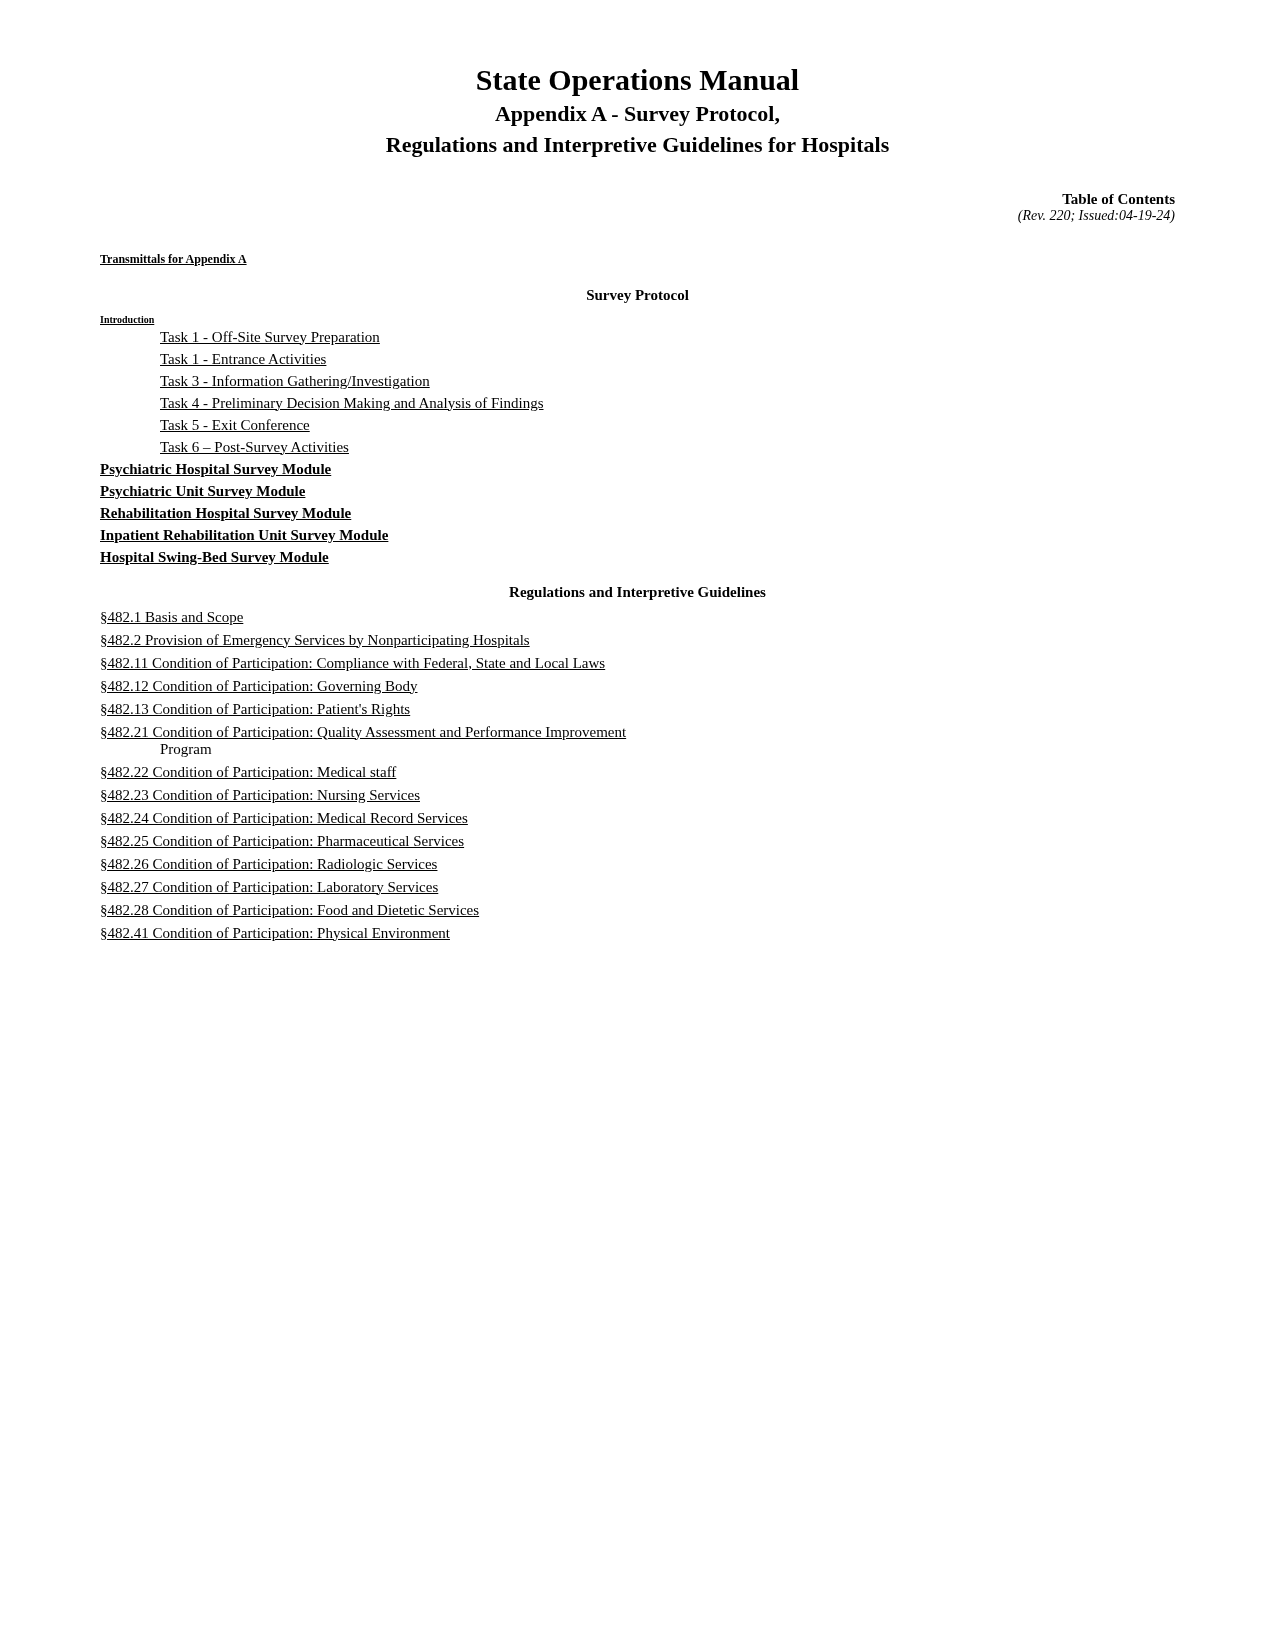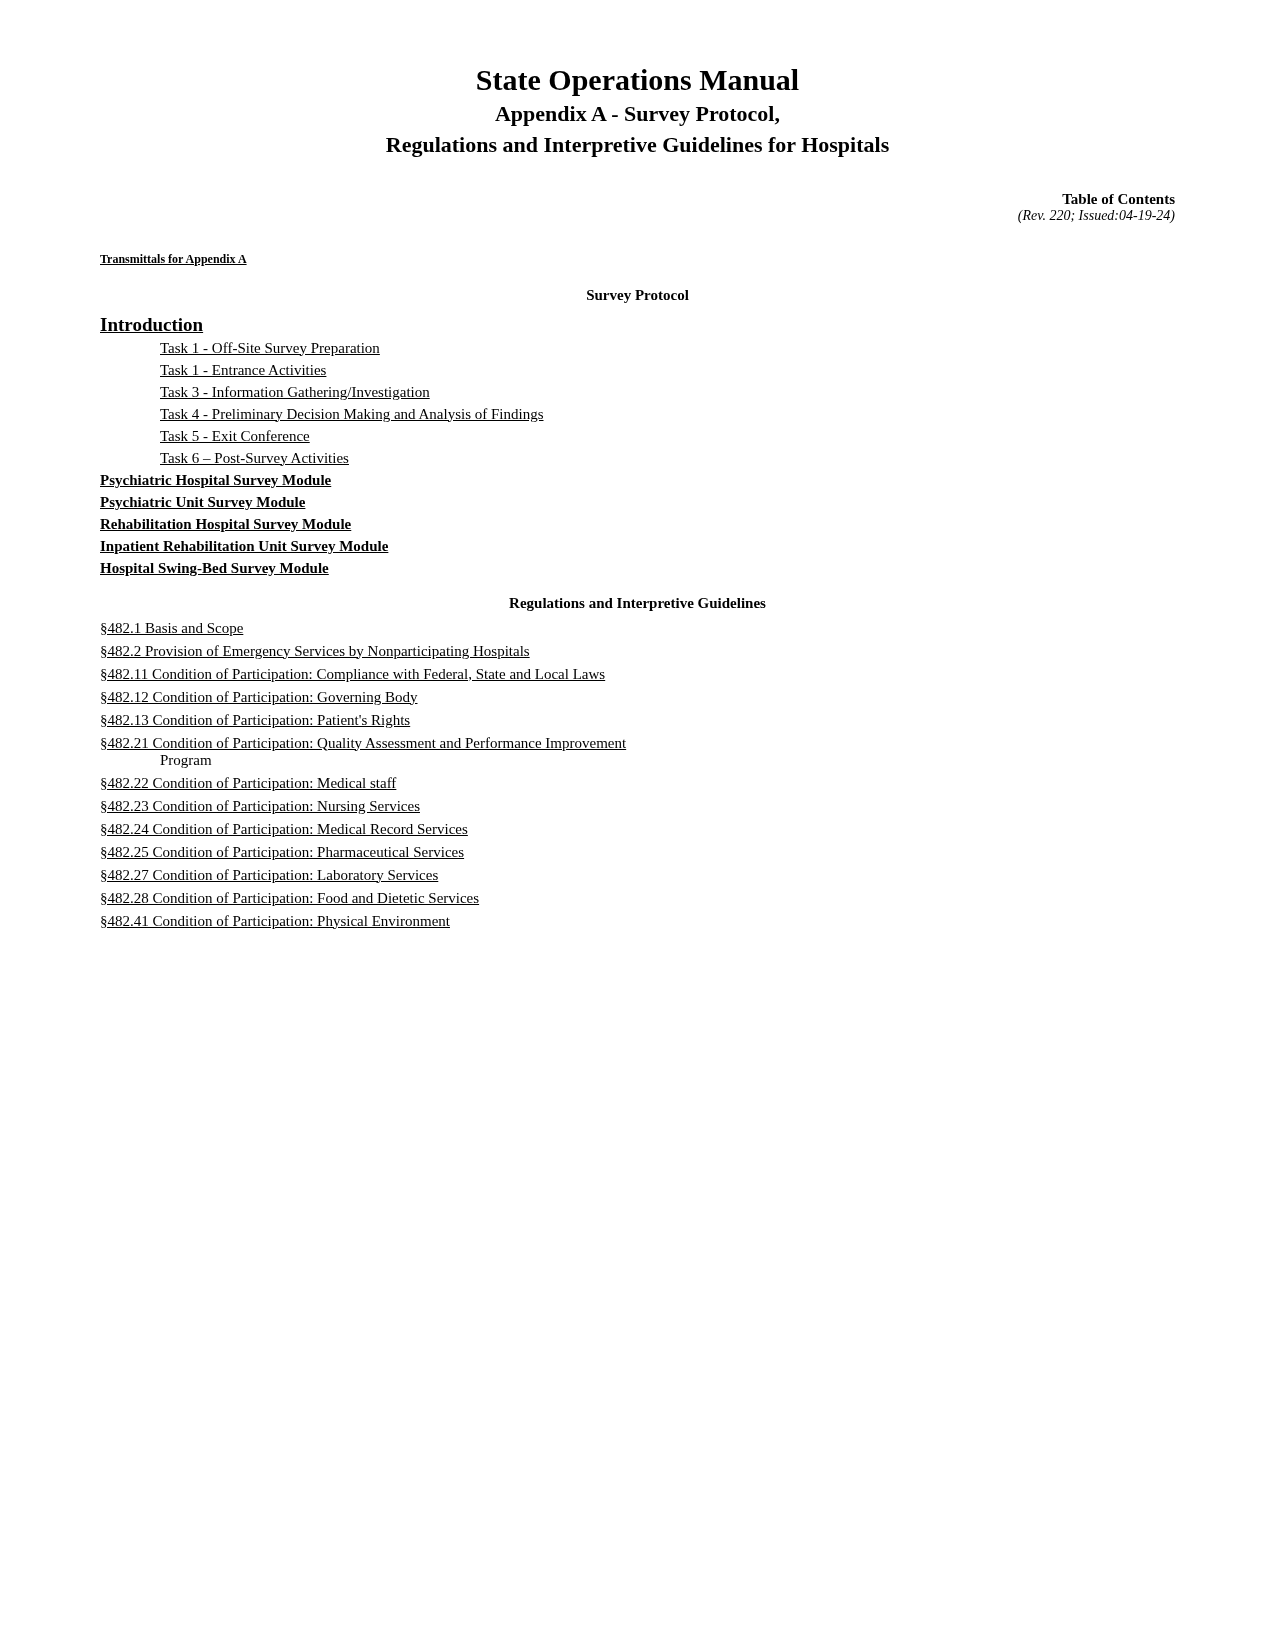--- a/index.html
+++ b/index.html
@@ -61,21 +61,21 @@
     .section-heading {
       text-align: center;
       font-weight: bold;
       font-size: 15px;
       margin: 18px 0 8px 0;
     }
 
     .intro-heading {
       font-weight: bold;
       text-decoration: underline;
-      font-size: 19px;
+      font-size: 10px;
       margin-top: 10px;
       margin-bottom: 4px;
     }
 
     .task-list {
       list-style: none;
       margin-left: 60px;
       margin-bottom: 4px;
     }
 
@@ -150,16 +150,17 @@
   <li>§482.1 Basis and Scope</li>
   <li>§482.2 Provision of Emergency Services by Nonparticipating Hospitals</li>
   <li>§482.11 Condition of Participation:  Compliance with Federal, State and Local Laws</li>
   <li>§482.12 Condition of Participation:  Governing Body</li>
   <li>§482.13 Condition of Participation:  Patient's Rights</li>
   <li>§482.21 Condition of Participation:  Quality Assessment and Performance Improvement<br><span style="display:inline-block;margin-left:60px;">Program</span></li>
   <li>§482.22 Condition of Participation:  Medical staff</li>
   <li>§482.23 Condition of Participation:  Nursing Services</li>
   <li>§482.24 Condition of Participation:  Medical Record Services</li>
   <li>§482.25 Condition of Participation:  Pharmaceutical Services</li>
+  <li>§482.26 Condition of Participation:  Radiologic Services</li>
   <li>§482.27 Condition of Participation:  Laboratory Services</li>
   <li>§482.28 Condition of Participation:  Food and Dietetic Services</li>
   <li>§482.41  Condition of Participation:  Physical Environment</li>
 </ul>
 
 </body></html>

